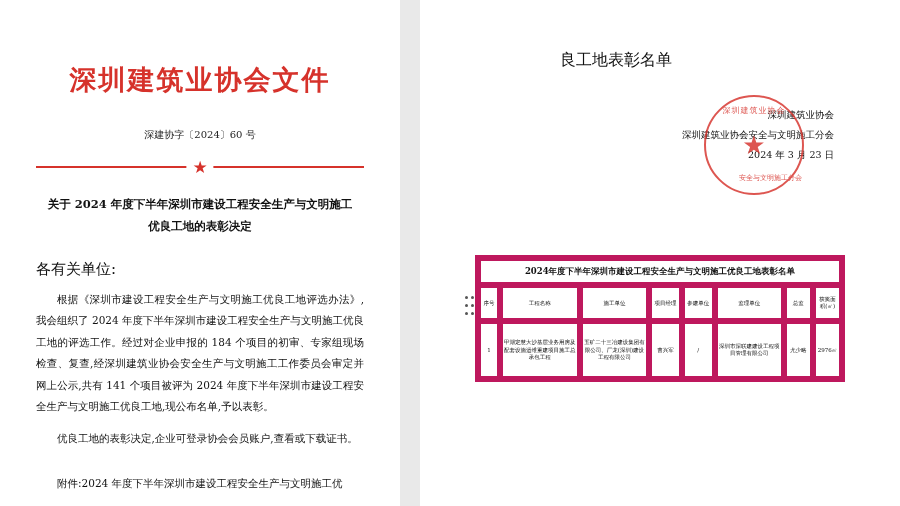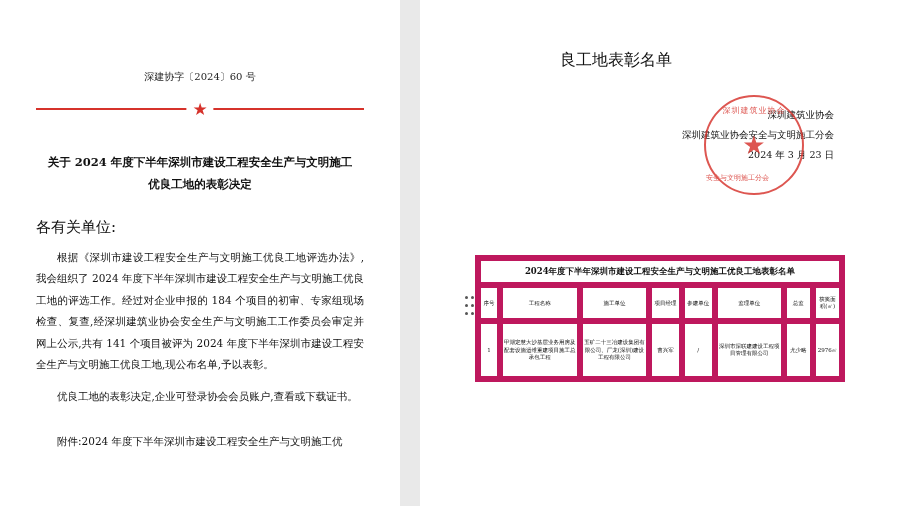--- a/index.html
+++ b/index.html
@@ -68,21 +68,21 @@
     left: 50%;
     top: -1px;
     transform: translateX(-50%);
     color: #d6322b;
     font-size: 17px;
     line-height: 17px;
     background: #ffffff;
     padding: 0 6px;
   }
   .subject {
-    margin-top: 36px;
+    margin-top: 20px;
     text-align: center;
     font-size: 11.5px;
     font-weight: bold;
     color: #111;
     line-height: 1.9;
     font-family: "DejaVu Serif", "Liberation Serif", serif;
   }
   .salutation {
     margin-top: 22px;
     font-size: 15px;
@@ -173,21 +173,21 @@
     color: #d6322b;
     font-size: 8px;
     letter-spacing: 1px;
     font-family: "DejaVu Serif", "Liberation Serif", serif;
   }
   .seal .seal-arc-bottom {
     position: absolute;
     left: 0;
     bottom: 10px;
     width: 100%;
-    text-align: left;
+    text-align: right;
     color: #d6322b;
     font-size: 7px;
     font-family: "DejaVu Serif", "Liberation Serif", serif;
   }
 
   
   .table-wrap {
     position: absolute;
     left: 55px;
     top: 255px;
@@ -246,20 +246,21 @@
     top: 0;
   }
 </style>
 </head>
 <body>
 
 <div class="viewer">
 
   <div class="page-one">
     <div class="p1-inner">
+      <div class="doc-title">深圳建筑业协会文件</div>
       <div class="doc-number">深建协字〔2024〕60 号</div>
 
       <div class="red-rule">
         <div class="line"></div>
         <div class="star">★</div>
       </div>
 
       <div class="subject">
         <div>关于 2024 年度下半年深圳市建设工程安全生产与文明施工</div>
         <div>优良工地的表彰决定</div>

